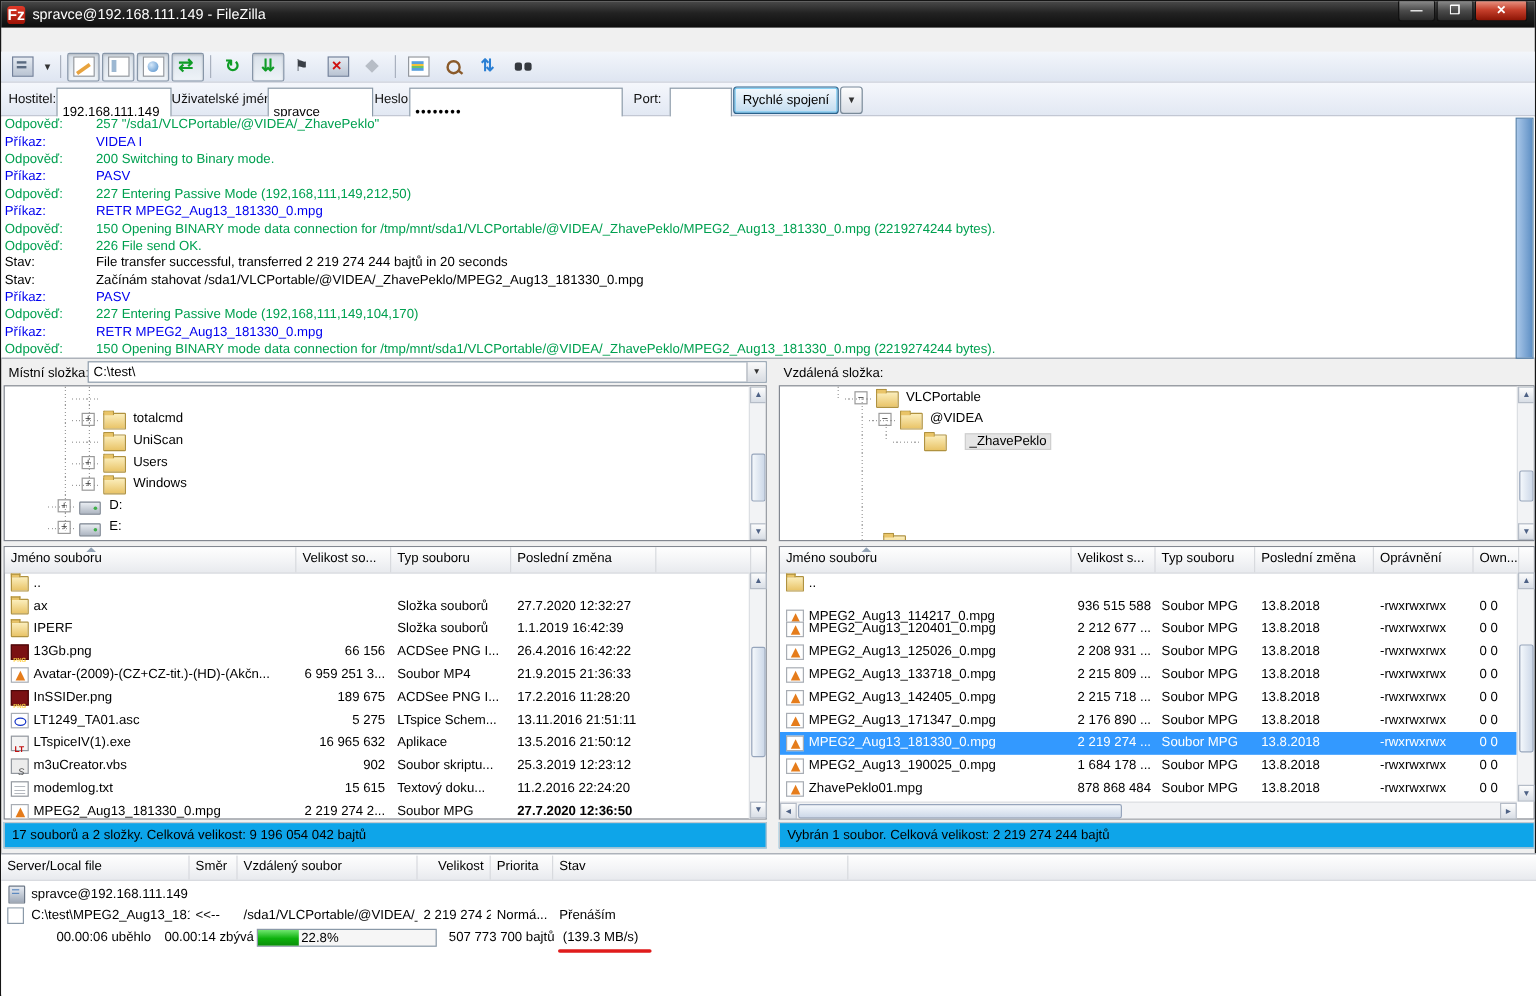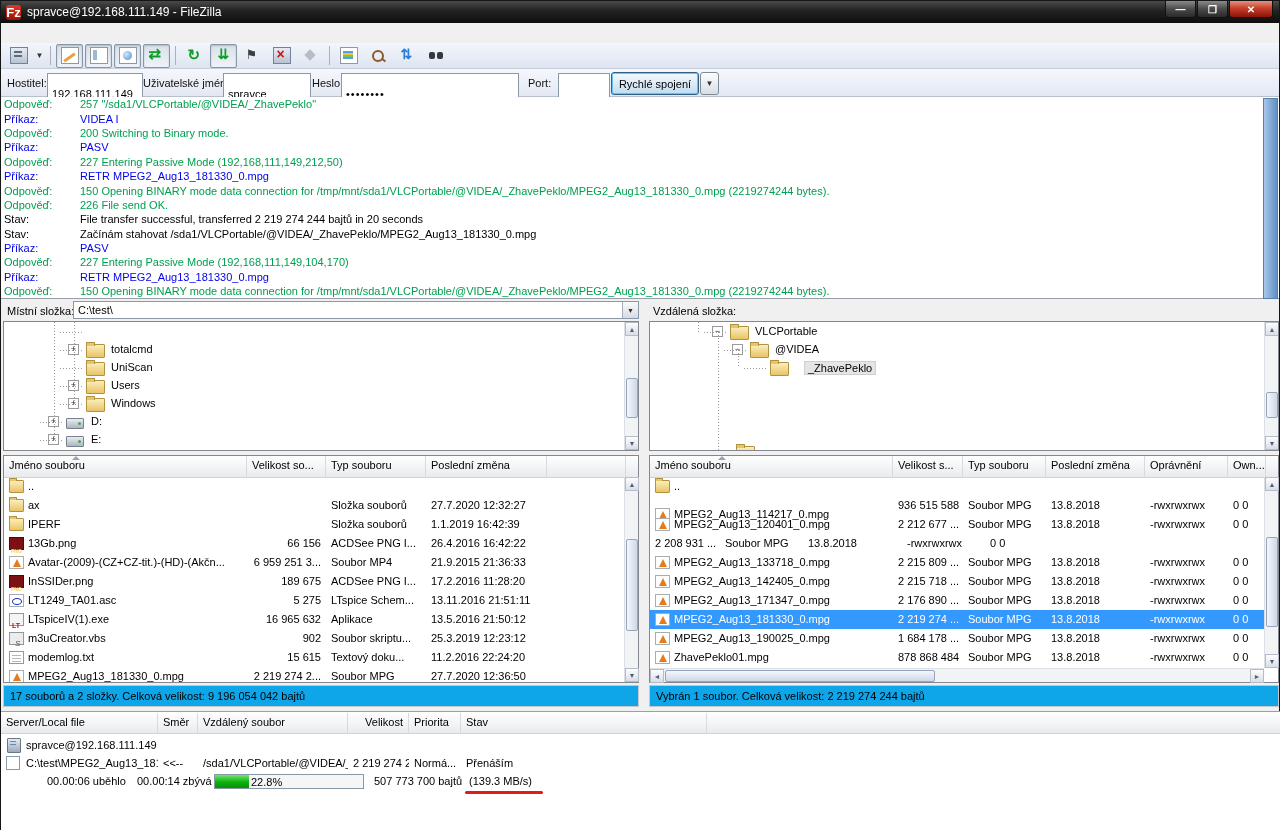--- a/index.html
+++ b/index.html
@@ -475,21 +475,21 @@
           <div class="lcell" style="width: 100px;">Textový doku...</div>
           <div class="lcell" style="width: 121px;">11.2.2016 22:24:20</div>
         </div>
         <div class="lrow">
           <div class="lcell namecell" style="width: 243px;">
             <span class="fi fi-media"></span>
             <span>MPEG2_Aug13_181330_0.mpg</span>
           </div>
           <div class="lcell num" style="width: 79px;">2 219 274 2...</div>
           <div class="lcell" style="width: 100px;">Soubor MPG</div>
-          <div class="lcell" style="width: 121px;">27.7.2020 12:36:50</div>
+          <div class="lcell" style="width: 121px; font-weight: bold;">27.7.2020 12:36:50</div>
         </div>
       </div>
     <div class="vsb" style="right:0;top:21px;bottom:0">
       <div class="sb-btn" style="top:0">▲</div>
       <div class="sb-thumb" style="top:62px;height:92px"></div>
       <div class="sb-btn" style="bottom:0">▼</div>
     </div>
   </div>
 
   <div class="listpane" style="left:648px;width:630px">
@@ -529,20 +529,24 @@
             <span class="fi fi-media"></span>
             <span>MPEG2_Aug13_120401_0.mpg</span>
           </div>
           <div class="lcell num" style="width: 70px;">2 212 677 ...</div>
           <div class="lcell" style="width: 83px;">Soubor MPG</div>
           <div class="lcell" style="width: 99px;">13.8.2018</div>
           <div class="lcell" style="width: 83px;">-rwxrwxrwx</div>
           <div class="lcell" style="width: 38px;">0 0</div>
         </div>
         <div class="lrow">
+          <div class="lcell namecell" style="width: 243px;">
+            <span class="fi fi-media"></span>
+            <span>MPEG2_Aug13_125026_0.mpg</span>
+          </div>
           <div class="lcell num" style="width: 70px;">2 208 931 ...</div>
           <div class="lcell" style="width: 83px;">Soubor MPG</div>
           <div class="lcell" style="width: 99px;">13.8.2018</div>
           <div class="lcell" style="width: 83px;">-rwxrwxrwx</div>
           <div class="lcell" style="width: 38px;">0 0</div>
         </div>
         <div class="lrow">
           <div class="lcell namecell" style="width: 243px;">
             <span class="fi fi-media"></span>
             <span>MPEG2_Aug13_133718_0.mpg</span>

